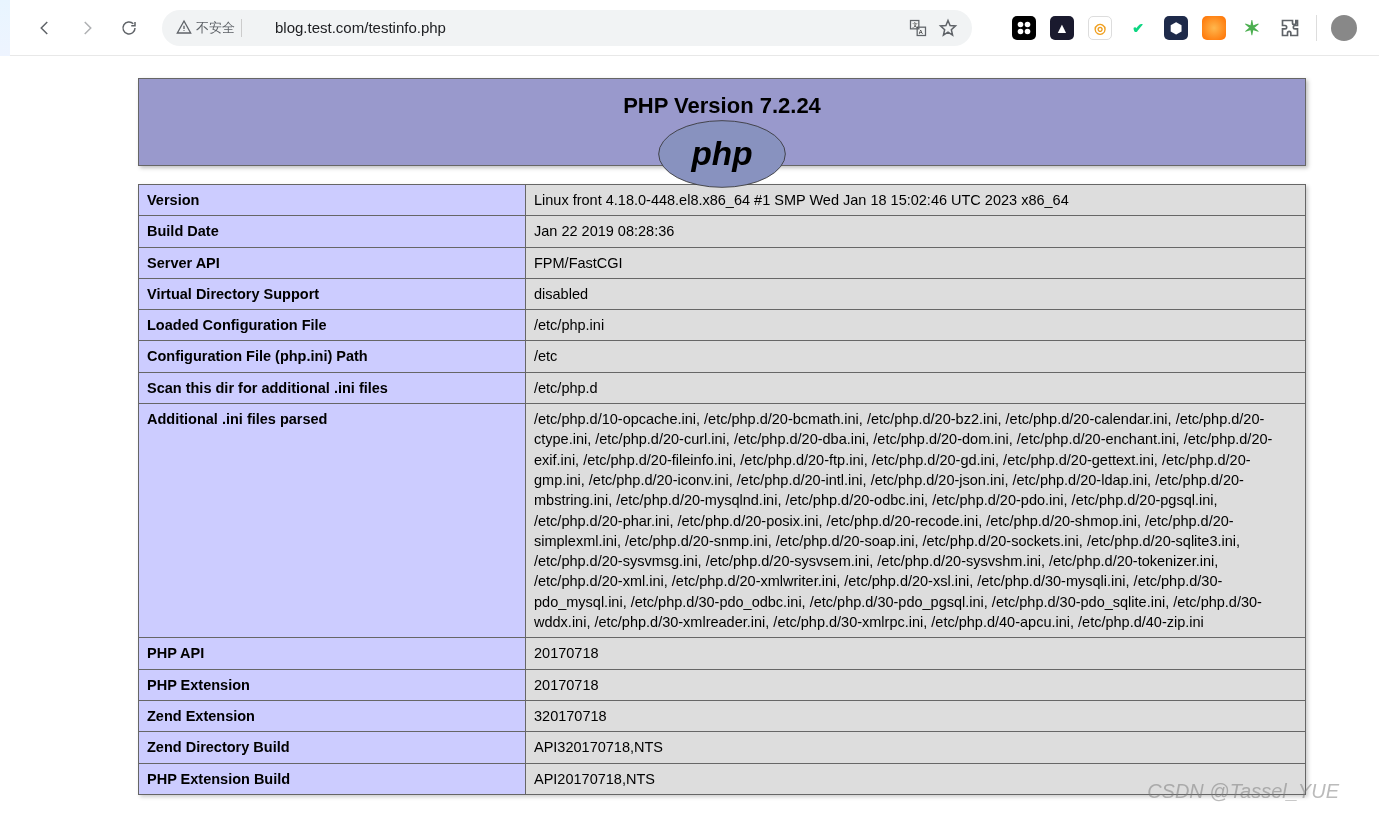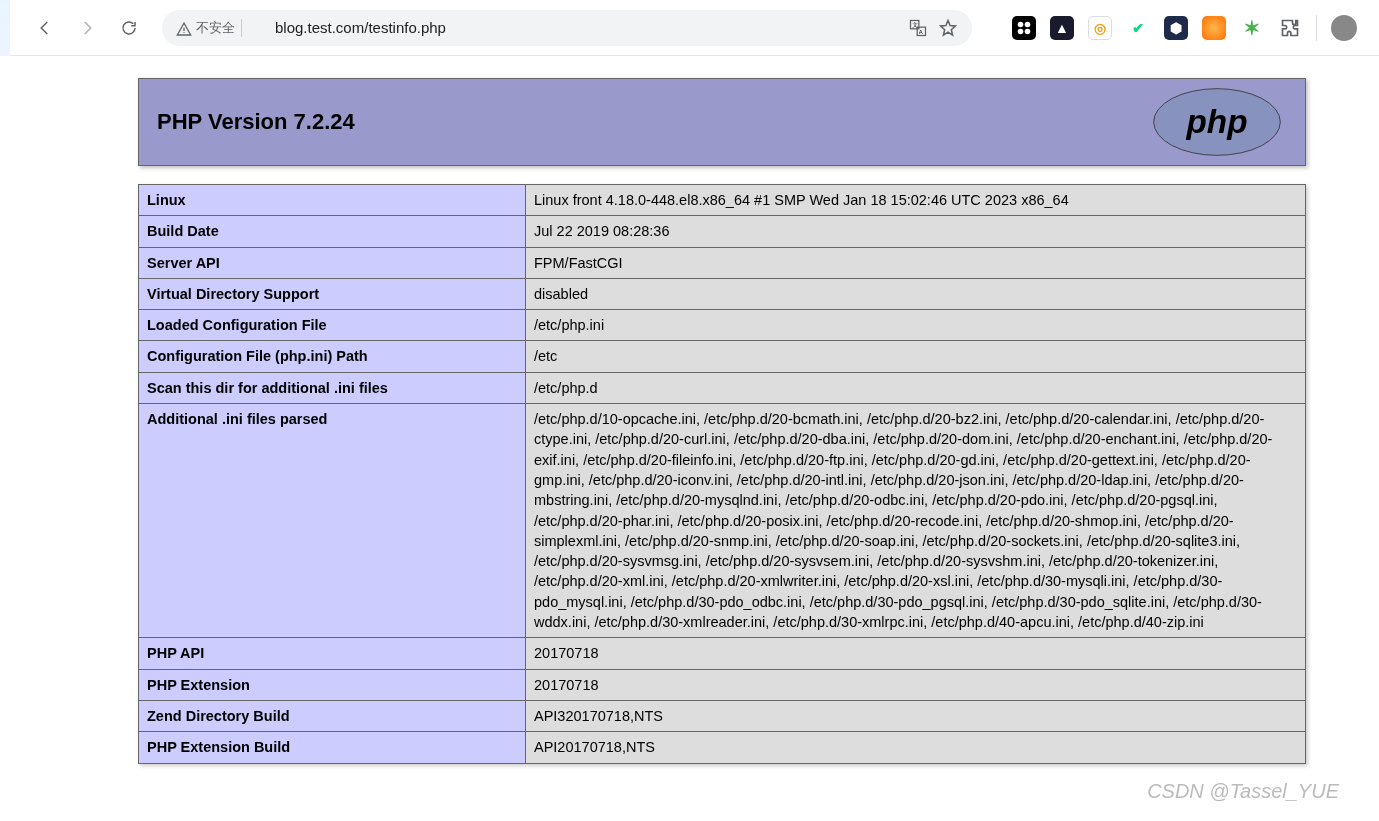--- a/index.html
+++ b/index.html
@@ -4,35 +4,35 @@
 <style>
 * { margin:0; padding:0; box-sizing:border-box; }
 body { font-family:-apple-system,BlinkMacSystemFont,"Segoe UI",sans-serif; background:#fff; width:1379px; height:821px; overflow:hidden; position:relative; }
 
 
 .chrome { height:56px; background:#fff; display:flex; align-items:center; padding:0 10px; gap:8px; border-bottom:1px solid #e8e8e8; }
 .edge { width:10px; height:56px; background:linear-gradient(180deg,#e8f5ff,#eef4ff); position:absolute; left:0; top:0; }
 .navbtn { width:34px; height:34px; display:flex; align-items:center; justify-content:center; border-radius:50%; color:#5f6368; cursor:pointer; }
 .navbtn svg { width:18px; height:18px; }
 .url { flex:1; max-width:810px; height:36px; background:#f1f3f4; border-radius:18px; display:flex; align-items:center; padding:0 14px; gap:6px; margin-left:8px; }
-.url .secicon { display:flex; align-items:flex-end; gap:4px; color:#5f6368; font-size:13px; }
+.url .secicon { display:flex; align-items:flex-start; gap:4px; color:#5f6368; font-size:13px; }
 .url .addr { flex:1; color:#202124; font-size:15px;margin-left:27px; }
 .url .trail { display:flex; align-items:center; gap:10px; color:#5f6368; }
 .ext { display:flex; align-items:center; gap:14px; margin-left:auto; padding-right:12px; }
 .exticon { width:24px; height:24px; border-radius:5px; display:flex; align-items:center; justify-content:center; font-size:14px; font-weight:bold; }
 .i1{background:#000;color:#fff;} .i2{background:#1a1a2e;color:#fff;} .i3{background:#fff;border:1px solid #ddd;} .i5{background:#1e2a4a;color:#fff;} .i6{background:radial-gradient(circle,#ffb74d,#ff6f00);} .i7{color:#4caf50;font-size:20px;}
 .puzzle{color:#5f6368;}
 .vline{width:1px;height:26px;background:#ddd;}
 .avatar{width:26px;height:26px;border-radius:50%;background:#888;}
 
 
 .page { background:#fff; padding:22px 0 0 0; height:calc(100% - 56px); overflow:hidden; }
 .container { width:1168px; margin-left:138px; }
 
-.header-box { background:#9999cc; border:1px solid #666; padding:14px 18px; display:flex; align-items:center; height:88px; box-shadow:2px 2px 4px rgba(0,0,0,0.25); }
+.header-box { background:#9999cc; border:1px solid #666; padding:14px 18px; display:flex; align-items:center; height:88px; box-shadow:2px 2px 4px rgba(0,0,0,0.25);flex-direction:column; }
 .header-box h1 { font-size:22px; font-weight:700; color:#000; flex:1; }
 .php-logo { width:140px; height:70px; display:flex; align-items:flex-start; justify-content:center; }
 .php-logo svg{width:140px;height:70px;}
 
 .info-tbl { width:100%; border-collapse:collapse; margin-top:18px; box-shadow:2px 2px 4px rgba(0,0,0,0.2); }
 .info-tbl td { border:1px solid #666; padding:5px 8px; font-size:14.5px; vertical-align:top; line-height:1.4; }
 .info-tbl td.k { background:#ccccff; font-weight:700; width:387px; color:#000; }
 .info-tbl td.v { background:#ddd; color:#000; }
 
 .watermark { position:absolute; right:40px; bottom:18px; color:rgba(120,120,120,0.5); font-size:20px; font-style:italic; pointer-events:none; }
@@ -115,26 +115,26 @@
         <svg viewBox="0 0 160 84">
           <ellipse cx="80" cy="42" rx="76" ry="40" fill="#8892bf" stroke="#333" stroke-width="1"></ellipse>
           <text x="80" y="55" text-anchor="middle" font-family="Arial Black,sans-serif" font-size="40" font-weight="900" font-style="italic" fill="#000">php</text>
         </svg>
       </div>
     </div>
 
     <table class="info-tbl">
       <tbody id="info-body">
           <tr>
-            <td class="k">Linux</td>
+            <td class="k">Version</td>
             <td class="v">Linux front 4.18.0-448.el8.x86_64 #1 SMP Wed Jan 18 15:02:46 UTC 2023 x86_64</td>
           </tr>
           <tr>
             <td class="k">Build Date</td>
-            <td class="v">Jul 22 2019 08:28:36</td>
+            <td class="v">Jan 22 2019 08:28:36</td>
           </tr>
           <tr>
             <td class="k">Server API</td>
             <td class="v">FPM/FastCGI</td>
           </tr>
           <tr>
             <td class="k">Virtual Directory Support</td>
             <td class="v">disabled</td>
           </tr>
           <tr>
@@ -155,20 +155,24 @@
           </tr>
           <tr>
             <td class="k">PHP API</td>
             <td class="v">20170718</td>
           </tr>
           <tr>
             <td class="k">PHP Extension</td>
             <td class="v">20170718</td>
           </tr>
           <tr>
+            <td class="k">Zend Extension</td>
+            <td class="v">320170718</td>
+          </tr>
+          <tr>
             <td class="k">Zend Directory Build</td>
             <td class="v">API320170718,NTS</td>
           </tr>
           <tr>
             <td class="k">PHP Extension Build</td>
             <td class="v">API20170718,NTS</td>
           </tr>
         </tbody>
     </table>
   </div>

